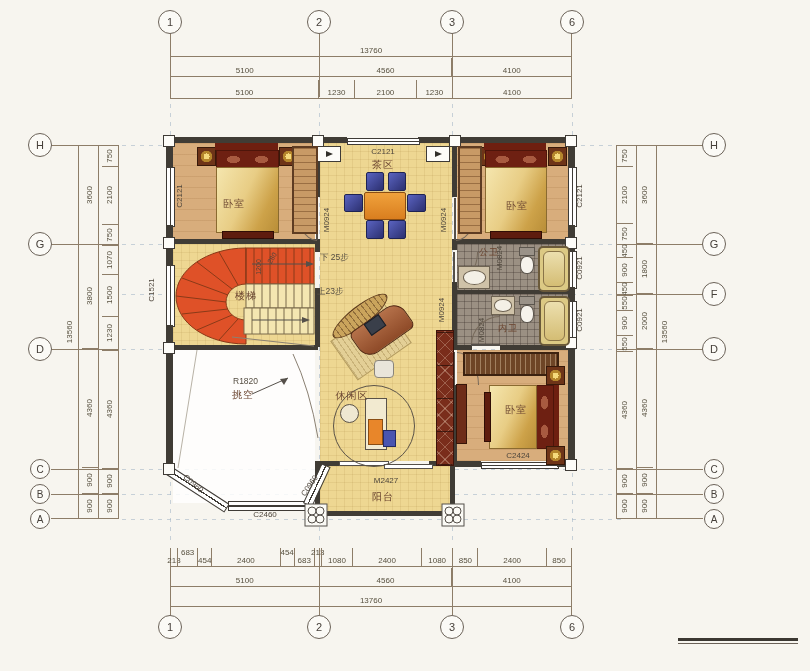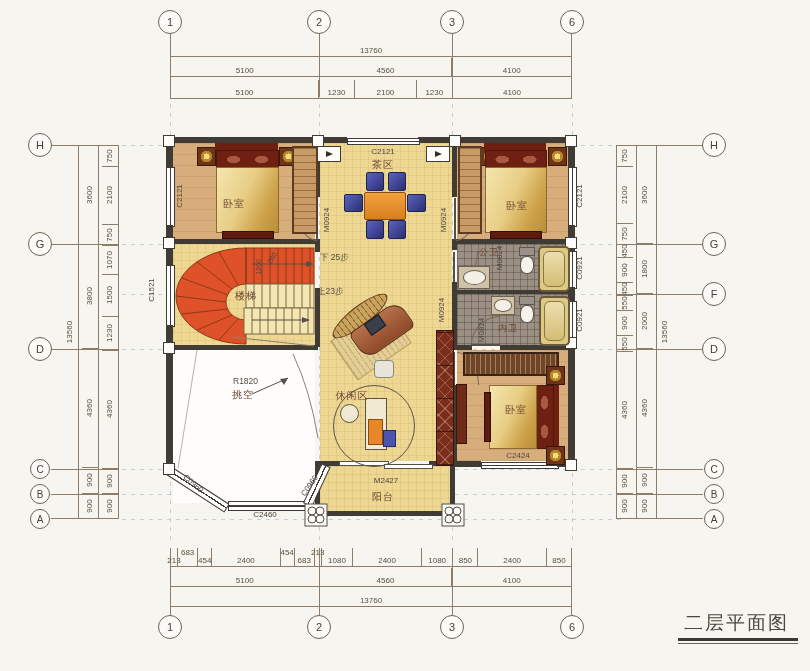--- a/index.html
+++ b/index.html
@@ -617,17 +617,16 @@
   <span class="note" style="left:233px;top:377px">R1820</span>
   <span class="rlab" style="left:243px;top:395px">挑空</span>
   <span class="lab" style="left:193px;top:484px;transform:translate(-50%,-50%) rotate(40deg)">C0960</span>
   <span class="lab" style="left:265px;top:515px">C2460</span>
   <span class="lab" style="left:310px;top:486px;transform:translate(-50%,-50%) rotate(-55deg)">C0960</span>
   <span class="lab" style="left:386px;top:481px">M2427</span>
   <span class="rlab" style="left:383px;top:497px">阳台</span>
   <span class="rlab" style="left:516px;top:410px">卧室</span>
   <span class="lab" style="left:518px;top:456px">C2424</span>
 
-  <span class="title" style="left:684px;top:610px">二层平面图</span>
   <div class="tline1" style="left:678px;top:638px;width:120px"></div>
   <div class="tline2" style="left:678px;top:643px;width:120px"></div>
 
 </div>
 
 </body></html>

